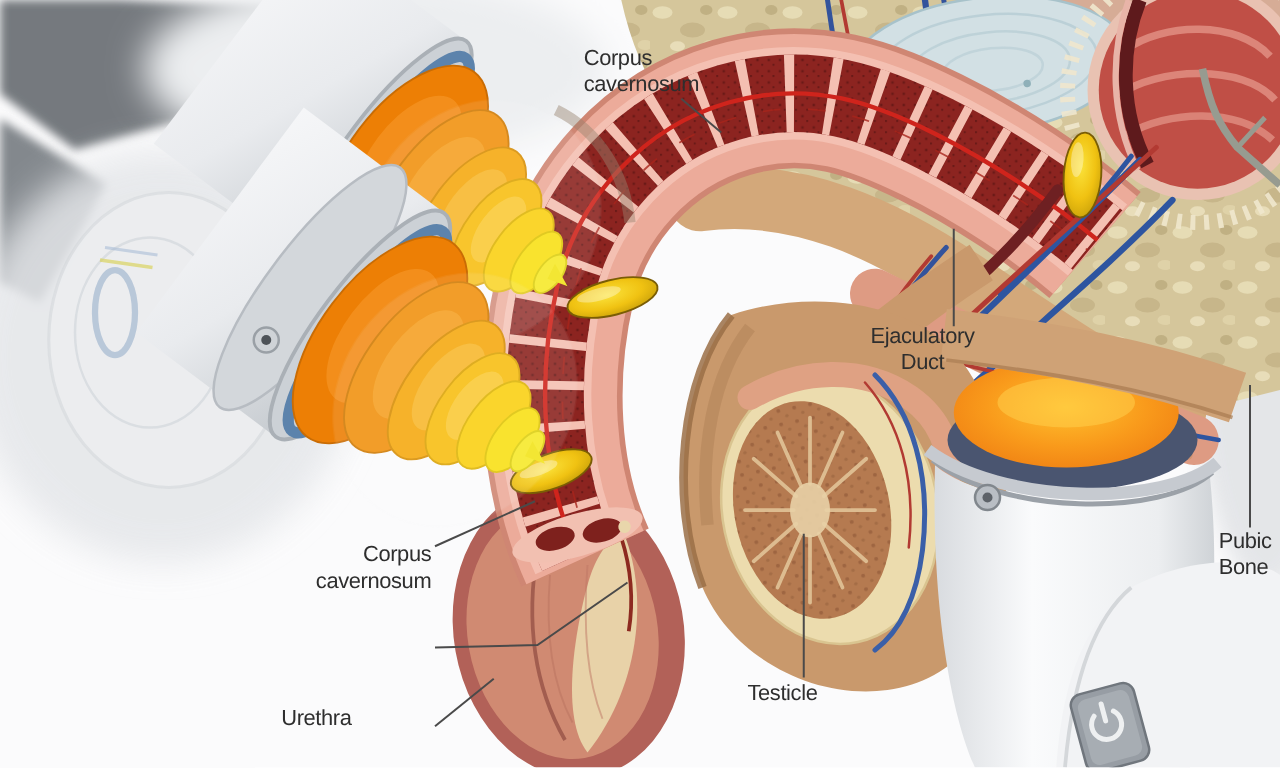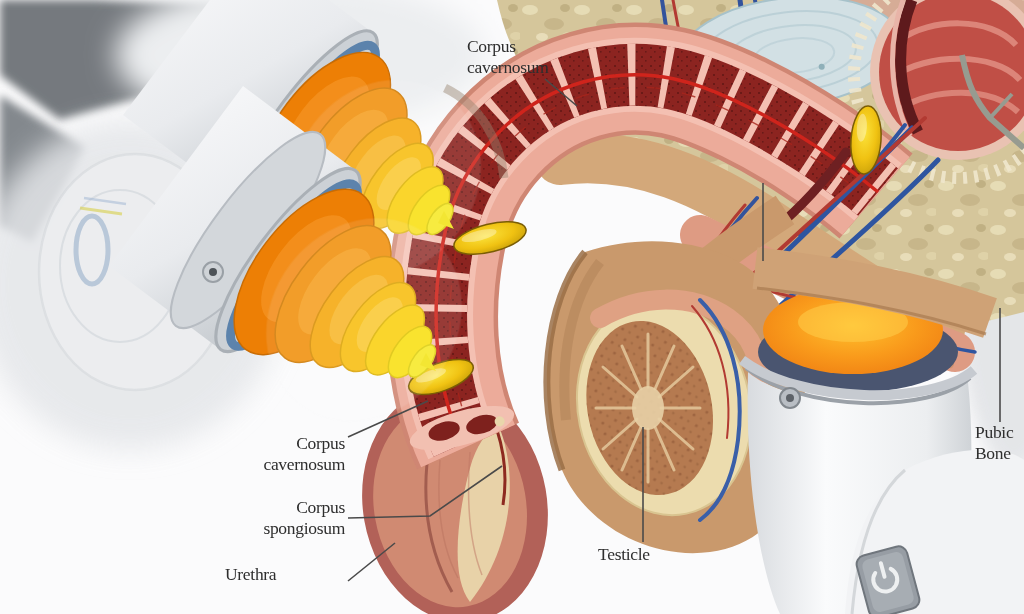--- a/index.html
+++ b/index.html
@@ -1,17 +1,17 @@
 <!DOCTYPE html>
 <html><head>
 <meta charset="utf-8">
 <style>
   html,body{margin:0;padding:0;background:#ffffff;}
   .stage{position:relative;width:1024px;height:614px;background:#fbfbfc;overflow:hidden;
-         font-family:Liberation Serif, serif;}
+         font-family:Liberation Sans, sans-serif;}
   .stage svg{position:absolute;left:0;top:0;}
   .lbl{position:absolute;color:#2e2e2e;font-size:17.5px;line-height:1.18;letter-spacing:-0.3px;
        font-weight:400;}
   #lbl-cc-top{left:467px;top:36px;width:122px;text-align:left;}
   #lbl-ejac{left:690px;top:258px;width:96px;text-align:center;}
   #lbl-pubic{left:975px;top:422px;width:62px;text-align:left;}
   #lbl-cc-low{left:225px;top:433px;width:120px;text-align:right;}
   #lbl-cs{left:225px;top:497px;width:120px;text-align:right;}
   #lbl-urethra{left:225px;top:564px;width:120px;}
   #lbl-testicle{left:598px;top:544px;width:92px;text-align:left;}
@@ -342,18 +342,18 @@
     <path d="M763,183 L763,261"></path>
     <path d="M1000,308 L1000,422"></path>
     <path d="M348,437 L428,401"></path>
     <path d="M348,518 L430,516 L502,466"></path>
     <path d="M348,581 L395,543"></path>
     <path d="M643,427 L643,542"></path>
   </g>
 </svg>
 
 <div class="lbl" id="lbl-cc-top">Corpus cavernosum</div>
+<div class="lbl" id="lbl-ejac">Ejaculatory Duct</div>
 <div class="lbl" id="lbl-pubic">Pubic Bone</div>
 <div class="lbl" id="lbl-cc-low">Corpus cavernosum</div>
-<div class="lbl" id="lbl-cs">Corpus spongiosum</div>
 <div class="lbl" id="lbl-urethra">Urethra</div>
 <div class="lbl" id="lbl-testicle">Testicle</div>
 </div>
 
 </body></html>

